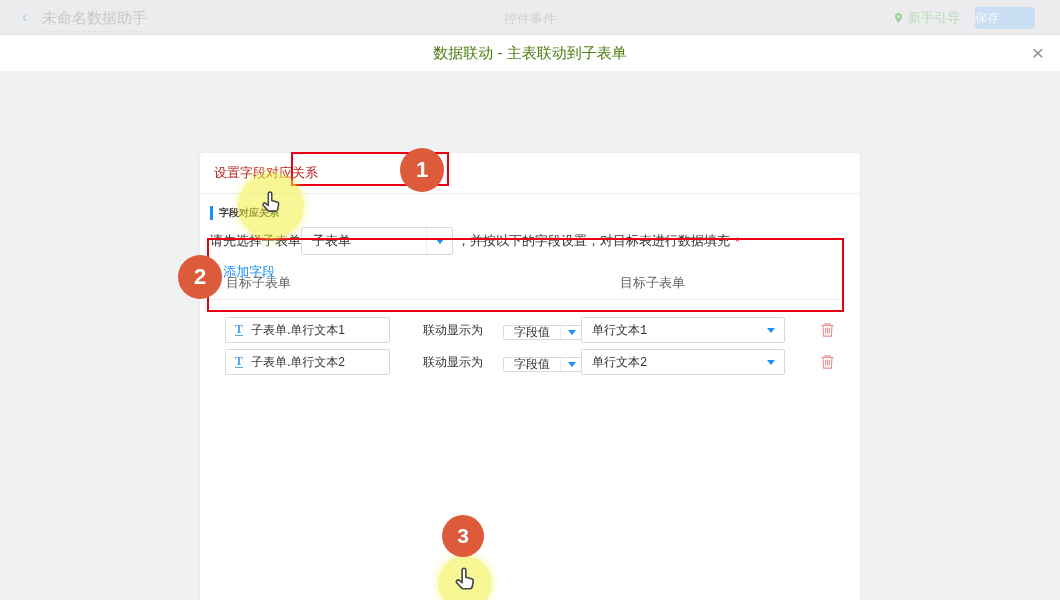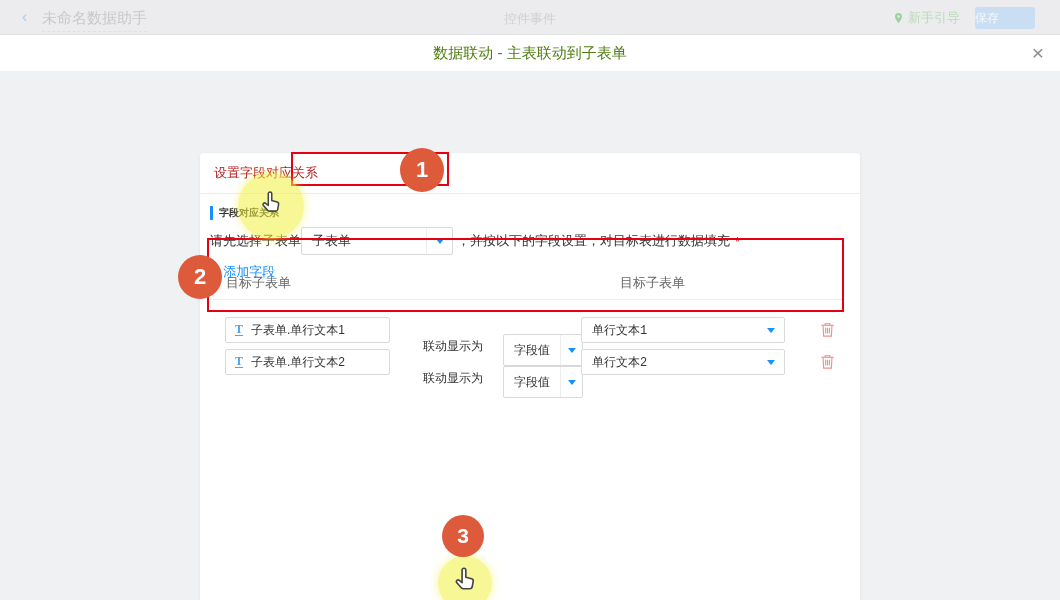--- a/index.html
+++ b/index.html
@@ -59,22 +59,22 @@
   .col-head.output{ left:420px; }
   .hr-cols{ left:10px; right:16px; top:146px; }
   .row{ position:absolute; left:0; height:26px; width:660px; font-size:12px; color:#333;}
   .row.r0{ top:164px; } .row.r1{ top:196px; }
   .field-box{
     position:absolute; left:25px; top:0; width:165px; height:26px;
     border:1px solid #d9d9d9; border-radius:2px; background:#fff;
     display:flex; align-items:center;
   }
   .t-ico{ margin:0 8px 0 9px; color:#4da3f2; font-size:12px; font-family:"Liberation Serif","DejaVu Serif",serif; font-weight:bold; border-bottom:1px solid #4da3f2; line-height:11px;}
-  .link-label{ position:absolute; left:223px; top:16px; line-height:26px; }
-  .sel-mode{ position:absolute; left:303px; top:17px; width:80px; height:32px; }
+  .link-label{ position:absolute; left:223px; top:0; line-height:26px; }
+  .sel-mode{ position:absolute; left:303px; top:8px; width:80px; height:15px; }
   .sel-mode .val{ font-size:12px; }
   .sel-mode .arrow-zone{ width:22px; }
   .sel-output{ position:absolute; left:381px; top:0; width:204px; height:26px; }
   .sel-output .val{ font-size:12px; }
   .trash{ position:absolute; left:620px; top:5px; width:15px; height:16px; cursor:pointer;}
   
   .anno{ position:absolute; pointer-events:none; }
   .anno-rect{ border:2px solid #e60012; }
   .rect1{ left:291px; top:152px; width:158px; height:34px; }
   .rect2{ left:207px; top:238px; width:637px; height:74px; }

